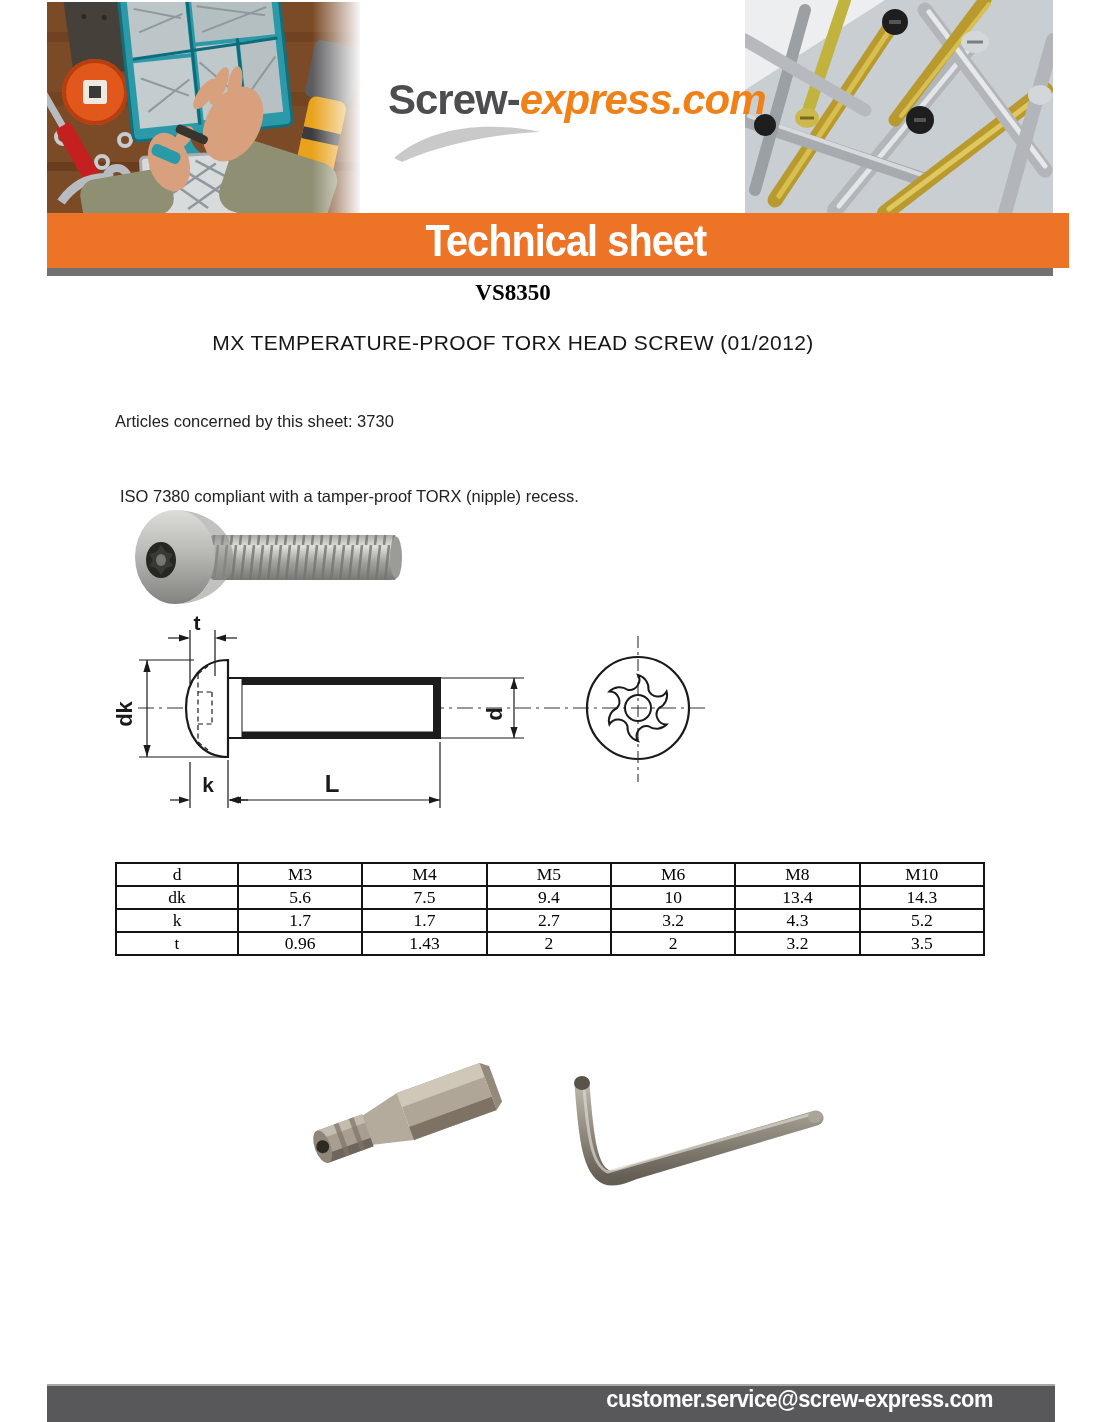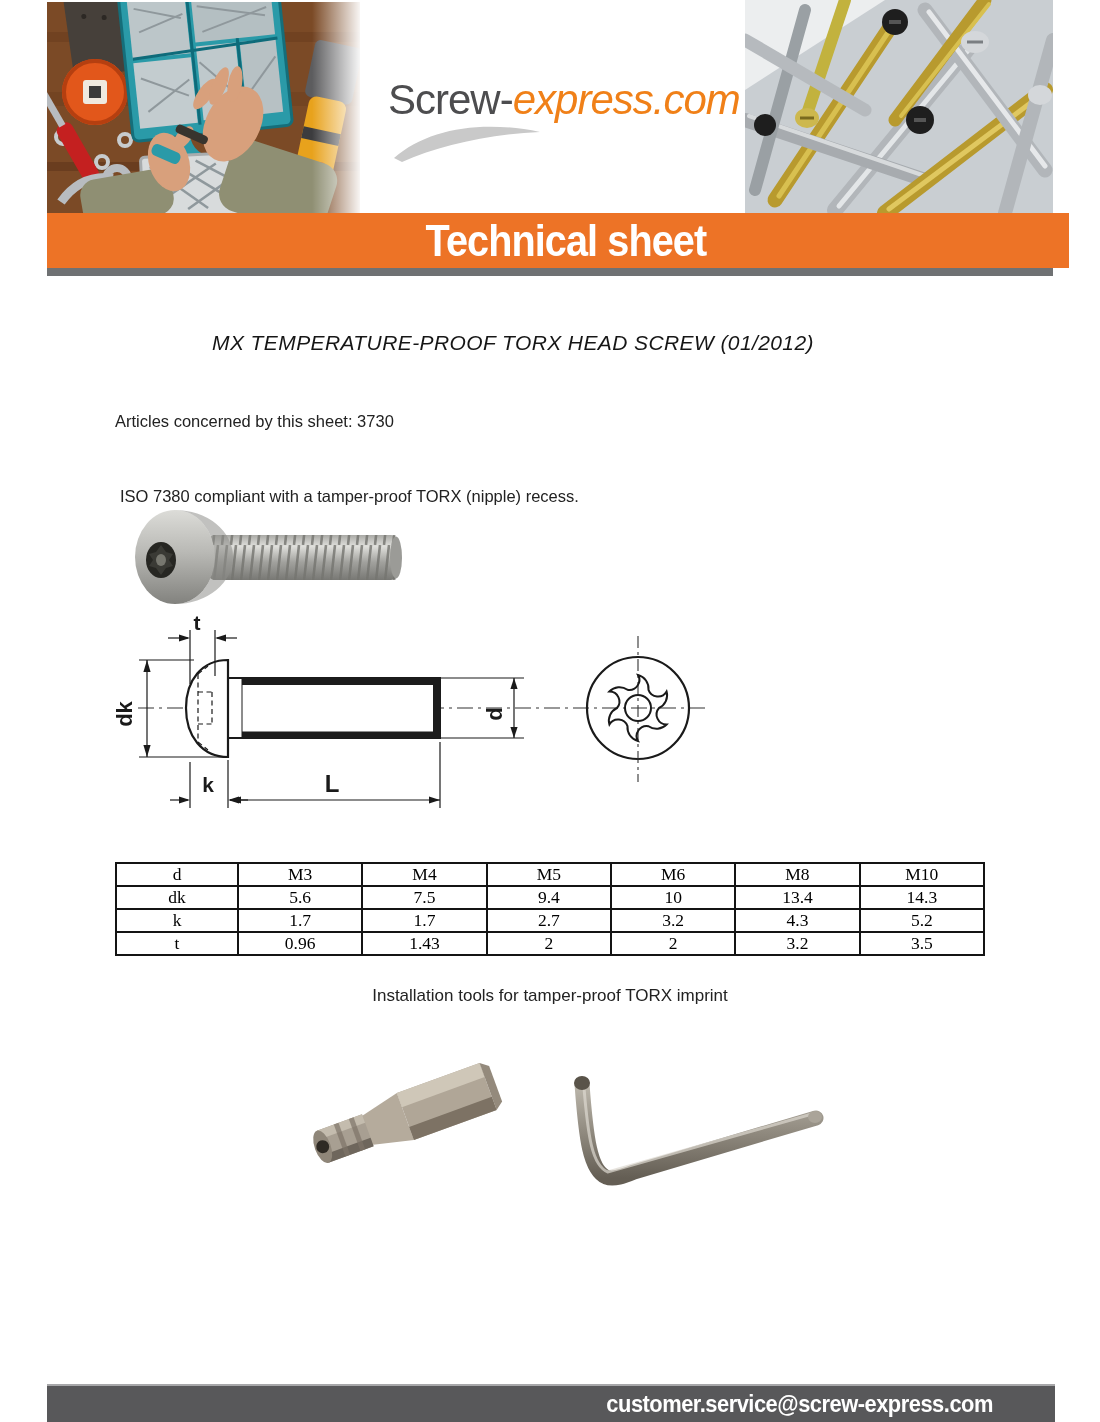--- a/index.html
+++ b/index.html
@@ -3,46 +3,46 @@
 <meta charset="utf-8">
 <style>
   html,body{margin:0;padding:0;background:#fff;}
   .page{position:relative;width:1100px;height:1422px;background:#fff;overflow:hidden;
         font-family:"Liberation Sans",sans-serif;color:#1a1a1a;}
   .abs{position:absolute;}
   
   .photo{position:absolute;top:0;height:213px;overflow:hidden;}
   .photo svg{display:block;}
   .logo-wrap{position:absolute;left:360px;top:0;width:385px;height:213px;background:#fff;}
-  .logo-text{position:absolute;left:28px;top:76px;font-size:42px;font-weight:normal;letter-spacing:-1px;white-space:nowrap;}
+  .logo-text{position:absolute;left:28px;top:76px;font-size:42px;font-weight:bold;letter-spacing:-1px;white-space:nowrap;}
   .logo-dark{color:#4d4d4f;}
   .logo-orange{color:#f08018;font-style:italic;}
   .swoosh{position:absolute;left:28px;top:118px;}
   
   .banner{position:absolute;left:47px;top:213px;width:1006px;height:55px;background:#ed7326;
           display:flex;align-items:center;justify-content:center;padding-left:16px;}
   .banner span{display:inline-block;color:#fff;font-size:44px;font-weight:bold;letter-spacing:-1px;
           transform:scaleX(0.9);transform-origin:center;}
   .stripe{position:absolute;left:47px;top:268px;width:1006px;height:8px;background:#6f7173;}
   
   .doc-code{position:absolute;left:47px;top:280px;width:932px;text-align:center;
             font-family:"Liberation Serif",serif;font-weight:bold;font-size:23px;color:#000;}
   .doc-title{position:absolute;left:47px;top:331px;width:932px;text-align:center;
-             font-size:21px;font-weight:500;letter-spacing:0.4px;color:#161616;font-style:italic;}
+             font-size:21px;font-weight:500;letter-spacing:0.4px;color:#161616;}
   .line-articles{position:absolute;left:115px;top:412px;font-size:16.5px;color:#222;}
   .line-iso{position:absolute;left:120px;top:459px;font-size:16.5px;color:#222;margin-top:28px;}
   
   .spec-table{position:absolute;left:115px;top:862px;width:870px;border-collapse:collapse;
               table-layout:fixed;font-family:"Liberation Serif",serif;font-size:17.5px;color:#000;}
   .spec-table td{border:2px solid #141414;text-align:center;height:21px;padding:0;}
   .caption{position:absolute;left:0;top:986px;width:1100px;text-align:center;font-size:17px;color:#222;}
   .footnote{position:absolute;left:115px;top:1270px;font-size:16.5px;color:#222;}
   
   .footer-bar{position:absolute;left:47px;top:1384px;width:1008px;height:38px;background:#58585a;
-              border-top:2px solid #a7a7a9;box-sizing:border-box;display:flex;align-items:center;justify-content:flex-end;}
+              border-top:2px solid #a7a7a9;box-sizing:border-box;display:flex;align-items:flex-start;justify-content:flex-end;}
   .footer-bar span{display:inline-block;color:#fff;font-weight:bold;font-size:23px;letter-spacing:-0.5px;
               margin-right:62px;transform:scaleX(0.95);transform-origin:right center;}
   svg text{font-family:"Liberation Sans",sans-serif;}
 </style>
 </head>
 <body>
 
 <div class="page">
 
   <div class="photo" style="left:47px;width:313px;top:2px;height:211px">
@@ -199,20 +199,21 @@
     <svg class="swoosh" width="160" height="44" viewBox="0 0 160 44">
       <path d="M6,40 C40,10 95,2 152,14 C100,16 50,28 14,44 Z" fill="#c9c9c9"></path>
     </svg>
   </div>
 
   <div class="banner">
     <span>Technical sheet</span>
   </div>
   <div class="stripe"></div>
 
+  <div class="doc-code">VS8350</div>
   <div class="doc-title">MX TEMPERATURE-PROOF TORX HEAD SCREW (01/2012)</div>
   <div class="line-articles">Articles concerned by this sheet: 3730</div>
   <div class="line-iso">ISO 7380 compliant with a tamper-proof TORX (nipple) recess.</div>
 
   <div class="abs" style="left:130px;top:500px">
     <svg width="290" height="115" viewBox="0 0 290 115">
       <defs>
         <linearGradient id="headG" x1="0" y1="0" x2="0" y2="1">
           <stop offset="0" stop-color="#dcdcd8"></stop>
             <stop offset="0.45" stop-color="#b9b9b5"></stop>
@@ -358,21 +359,20 @@
         <td>0.96</td>
         <td>1.43</td>
         <td>2</td>
         <td>2</td>
         <td>3.2</td>
         <td>3.5</td>
       </tr>
     </tbody>
   </table>
 
-  <div class="caption">Installation tools for tamper-proof TORX imprint</div>
 
   <div class="abs" style="left:288px;top:1040px">
     <svg width="215" height="155" viewBox="0 0 215 155">
       <g transform="translate(108,80) rotate(-20)">
         <polygon points="10,-25 -32,-15 -32,15 10,25" fill="#b5ab9c"></polygon>
         <rect x="-78" y="-17" width="48" height="34" fill="#a89f92"></rect>
         <rect x="-78" y="-17" width="48" height="9" fill="#c4bcae"></rect>
         <rect x="-78" y="8" width="48" height="9" fill="#6e665c"></rect>
         <rect x="-60" y="-17" width="5" height="34" fill="#7d7468" opacity="0.7"></rect>
         <rect x="-44" y="-17" width="5" height="34" fill="#7d7468" opacity="0.7"></rect>

